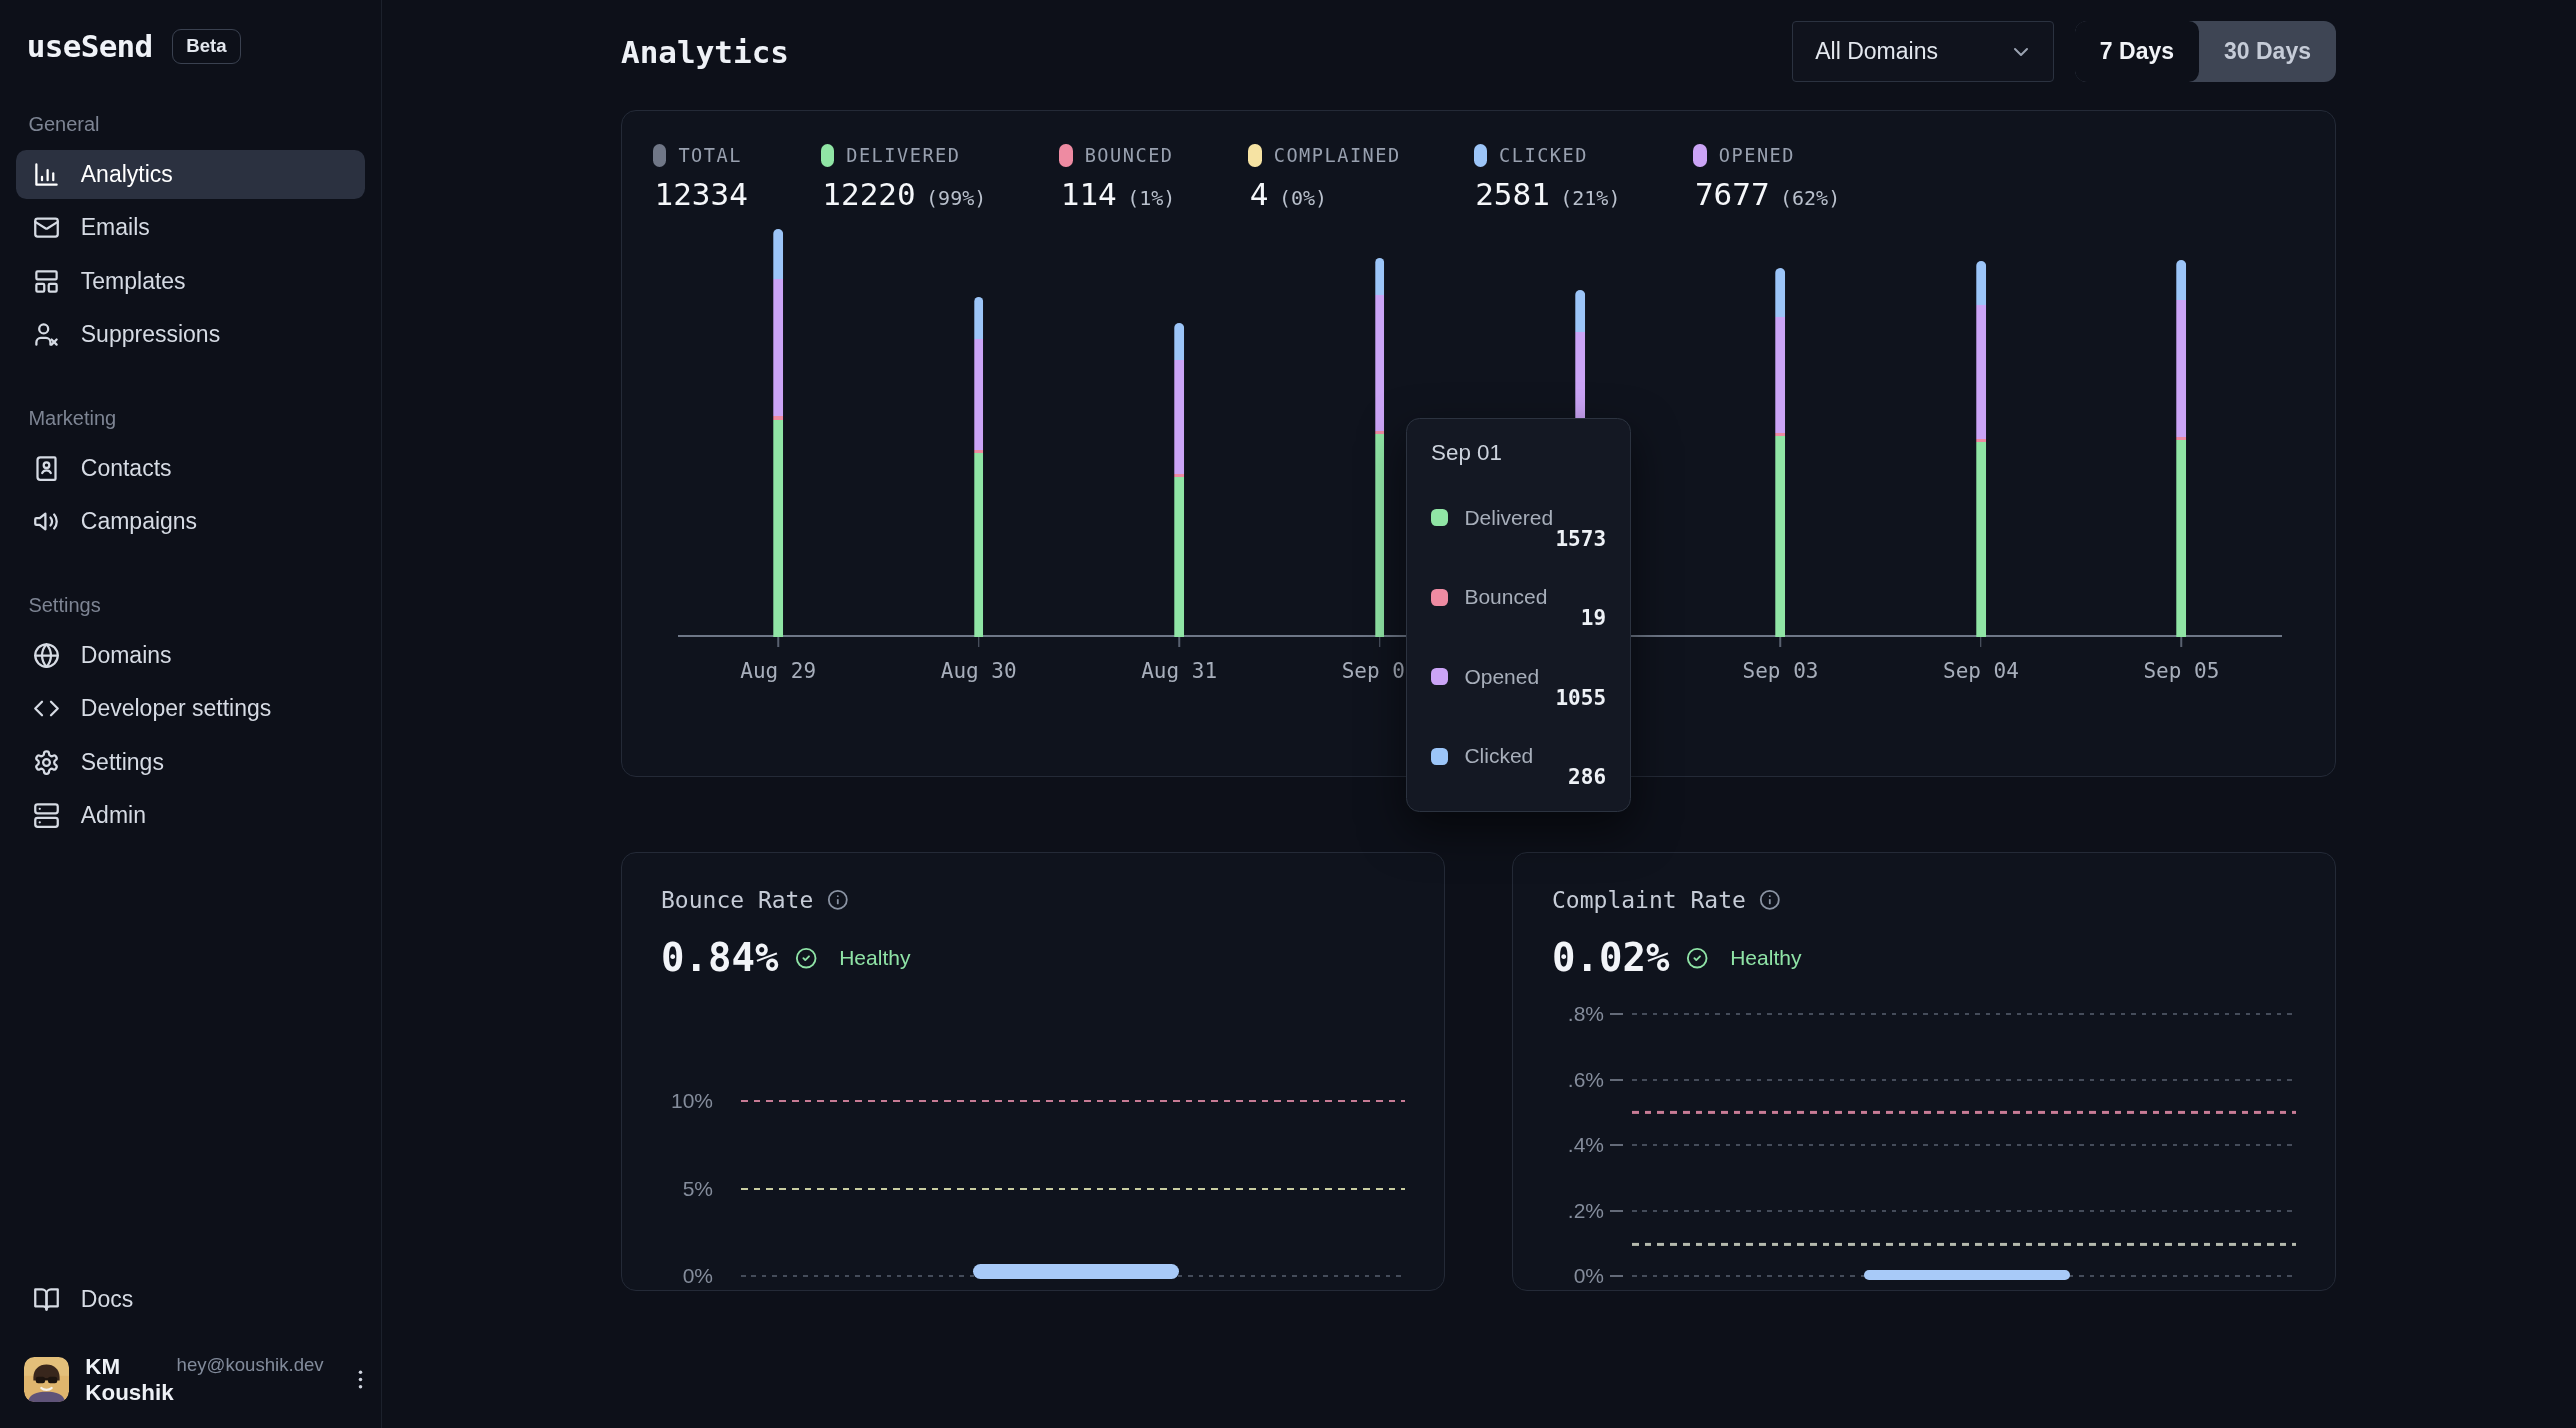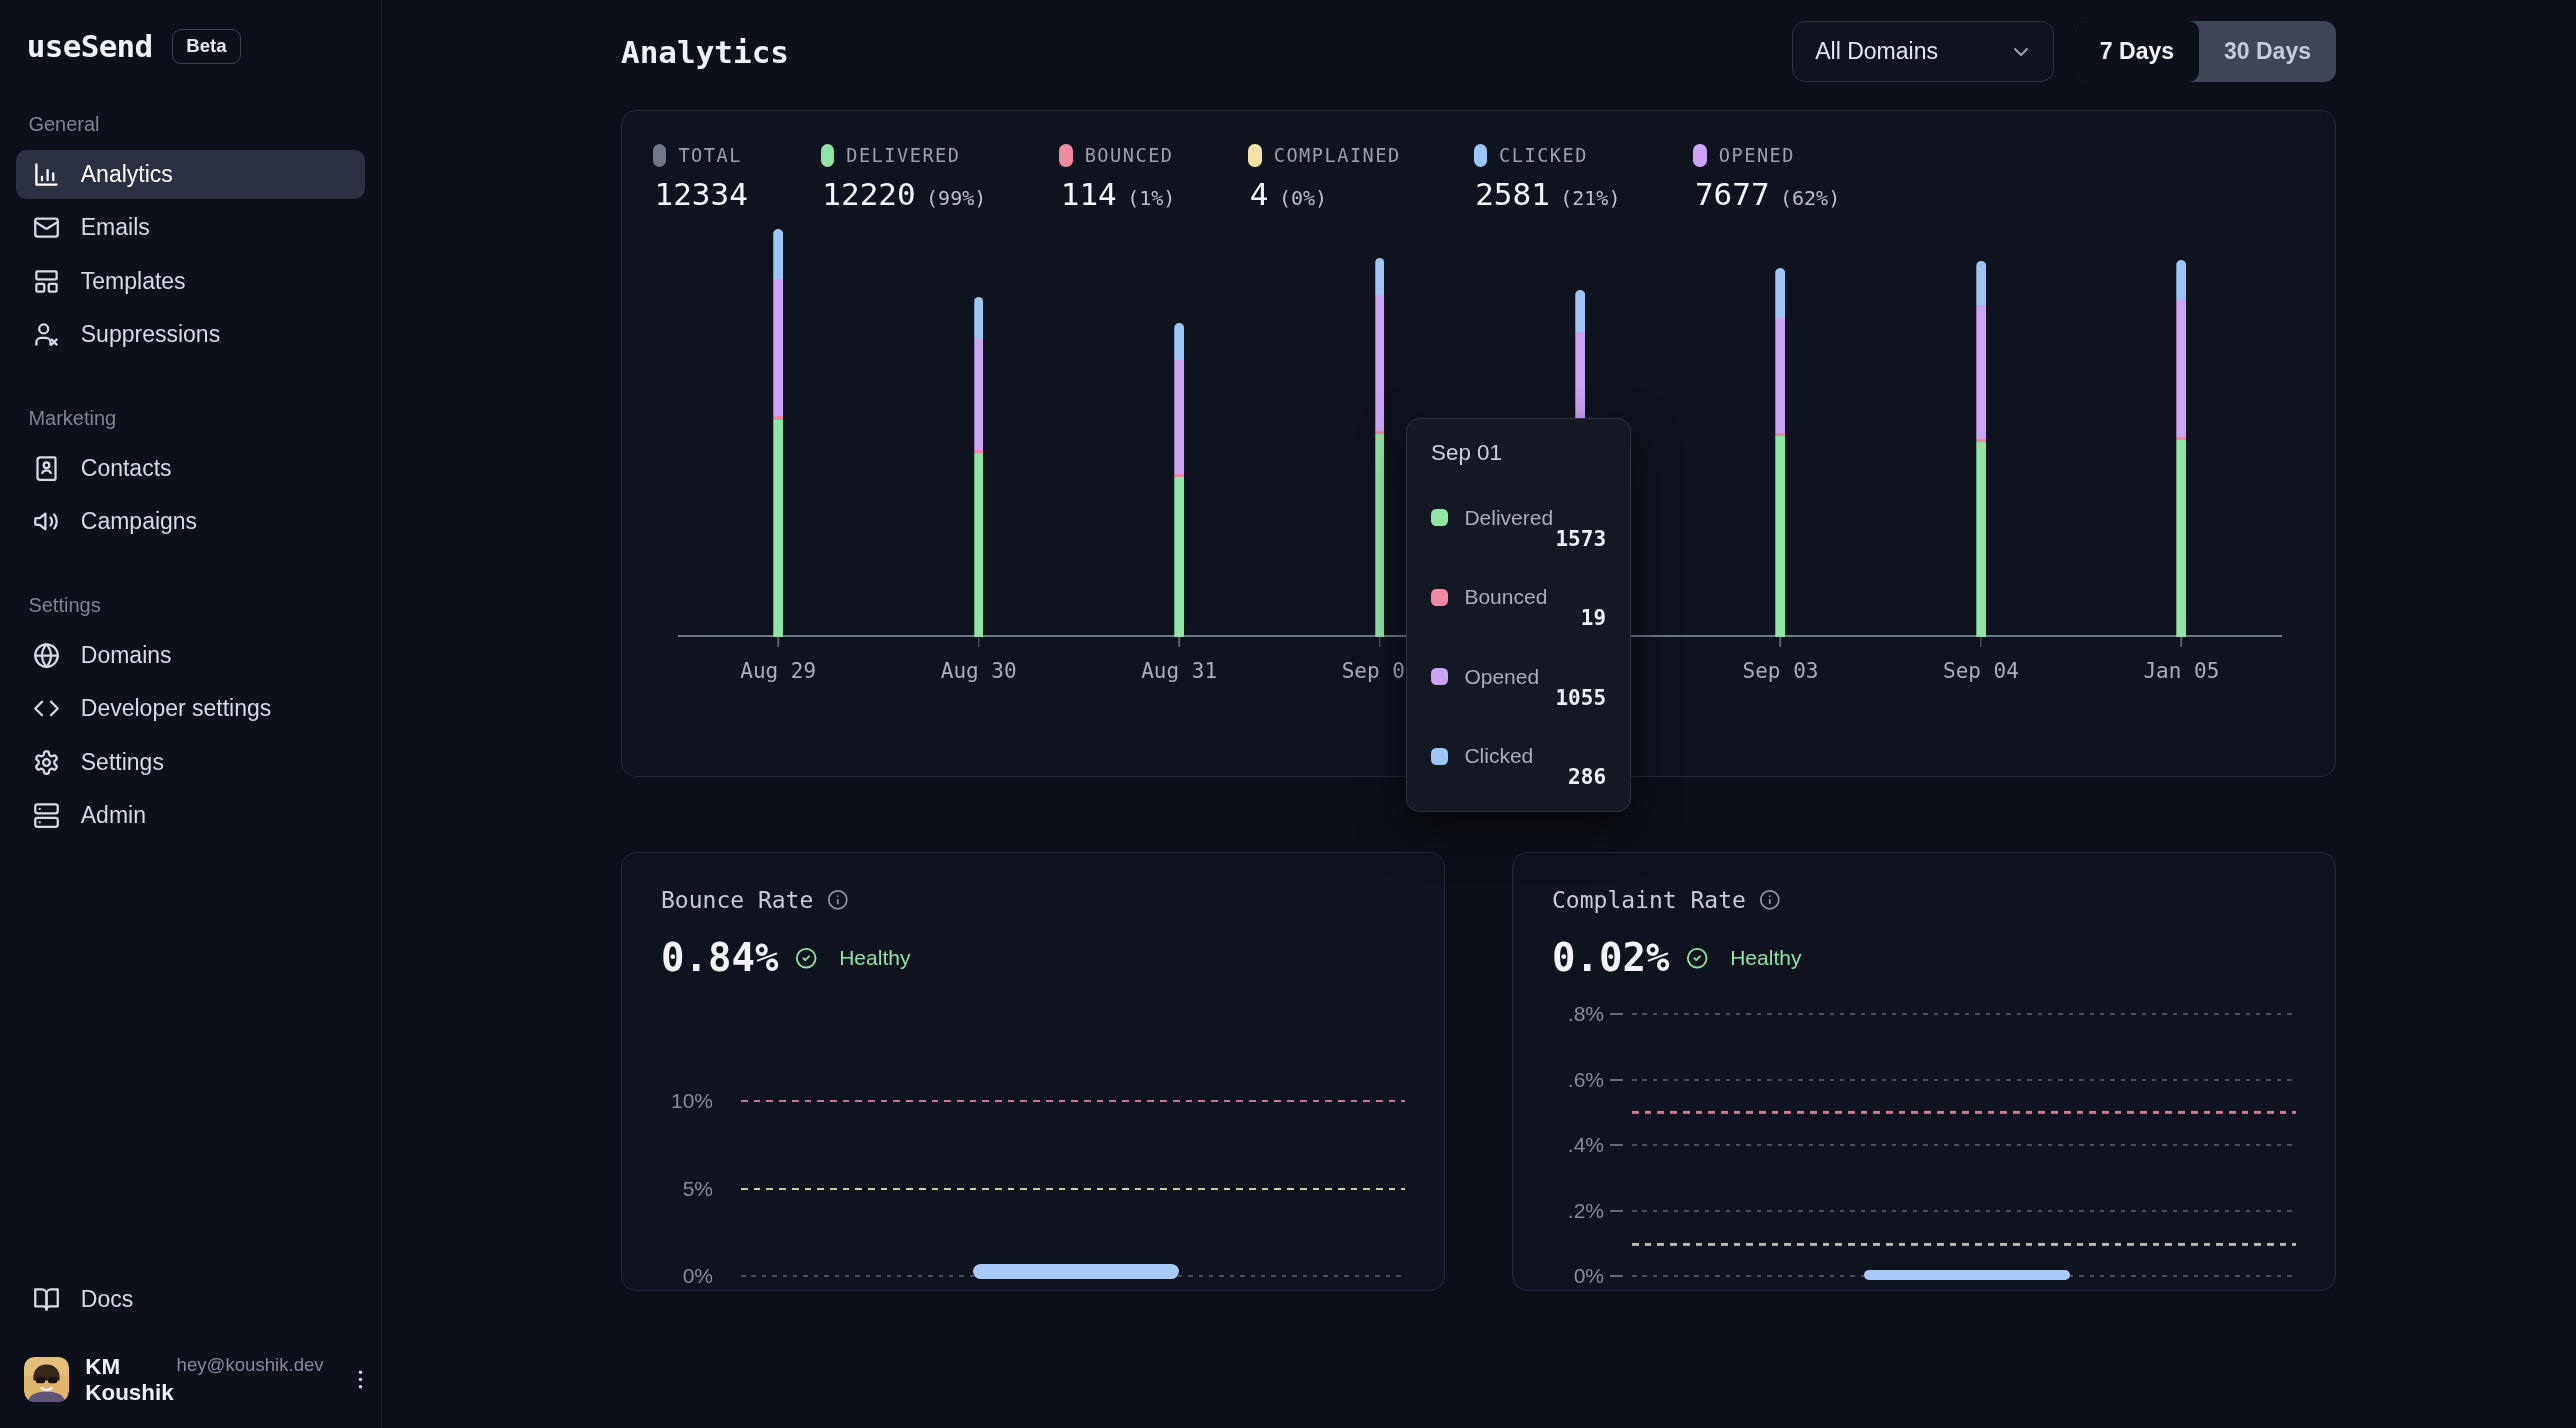--- a/index.html
+++ b/index.html
@@ -42,21 +42,21 @@
   .user-name { font-size:22.4px; font-weight:700; color:#eef1f6; }
   .user-email { font-size:18.6px; color:#828b9b; }
   .kebab { margin-left:auto; color:#cfd4de; padding:7.5px; }
 
   
   .main { flex:1; padding:21px 240px 0 239px; }
   .header-row { display:flex; align-items:center; justify-content:space-between; }
   .page-title { font-family:"DejaVu Sans Mono", monospace; font-weight:700; font-size:31px; color:#eef1f6; }
   .controls { display:flex; gap:21px; }
   .select {
-    width:262px; height:61px; border:1.5px solid #2b3240; border-radius:13px;
+    width:262px; height:61px; border:1.5px solid #2b3240; border-radius:4px;
     background:#10131d; display:flex; align-items:center; padding:0 19.4px 0 22.4px;
     font-size:23px; color:#e3e7ee;
   }
   .select .chev { margin-left:auto; color:#9aa2b1; }
   .toggle { height:61px; background:#3e4554; border-radius:12px; display:flex; overflow:hidden; }
   .toggle-opt {
     border:none; background:transparent; color:#c6ccd8;
     font-family:"Liberation Sans", sans-serif; font-size:23px; font-weight:600;
     padding:0 25px; height:100%; display:flex; align-items:center; border-radius:10.4px;
   }
@@ -435,21 +435,21 @@
             <div class="xlabel" data-interactable="false">Sep 04</div>
           </div>
           <div class="slot" data-interactable="false">
             <div class="vbar" data-interactable="true">
               <div class="seg" data-interactable="false" style="height: 40px; background: rgb(156, 197, 248);"></div>
               <div class="seg" data-interactable="false" style="height: 137px; background: rgb(203, 164, 246);"></div>
               <div class="seg" data-interactable="false" style="height: 3px; background: rgb(238, 139, 162);"></div>
               <div class="seg" data-interactable="false" style="height: 197px; background: rgb(144, 229, 165);"></div>
             </div>
             <span class="tickmark" data-interactable="false"></span>
-            <div class="xlabel" data-interactable="false">Jan 05</div>
+            <div class="xlabel" data-interactable="false">Sep 05</div>
           </div>
         </div>
       <div class="axis-line" data-interactable="false"></div>
       <div class="tooltip" id="chart-tooltip" data-interactable="false" style="left:45.4%; top:198px;">
         <div class="tooltip-title" data-interactable="false">Sep 01</div>
         <div id="tooltip-rows">
             <div class="tt-row" data-interactable="false">
               <span class="tt-swatch" data-interactable="false" style="background:#90e5a5"></span>
               <span class="tt-label" data-interactable="false">Delivered</span>
               <span class="tt-value" data-interactable="false">1573</span>

